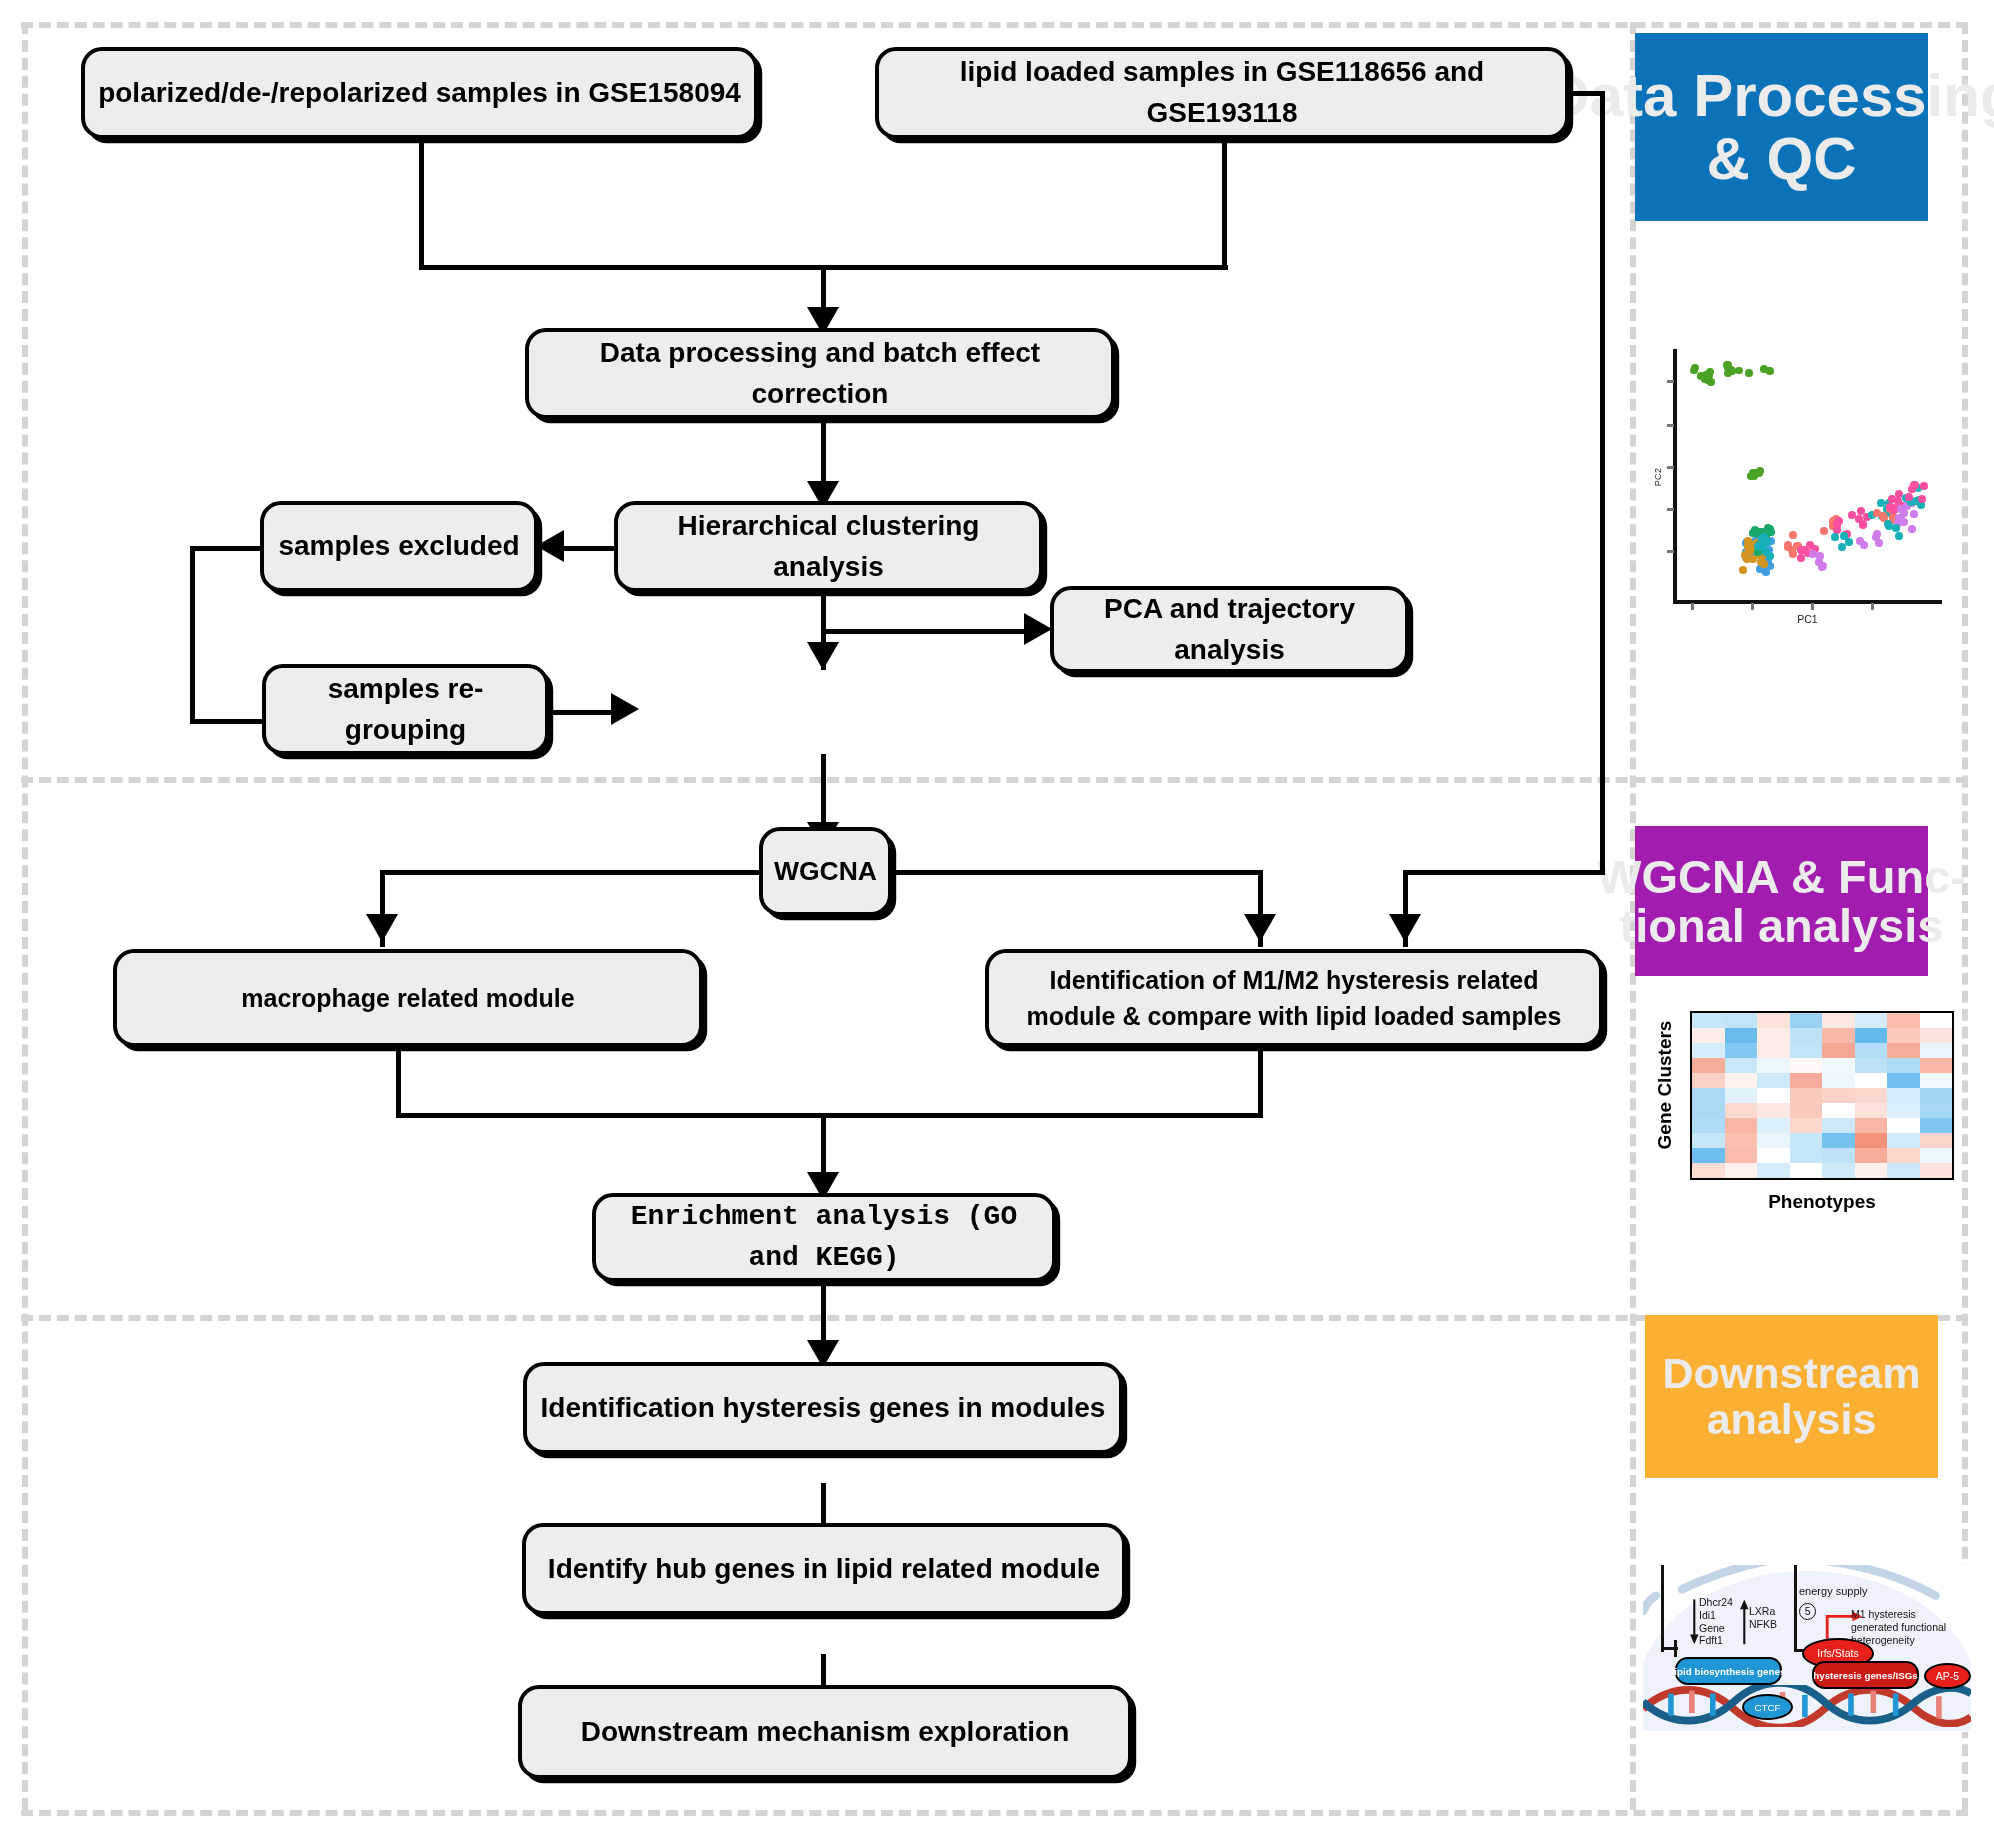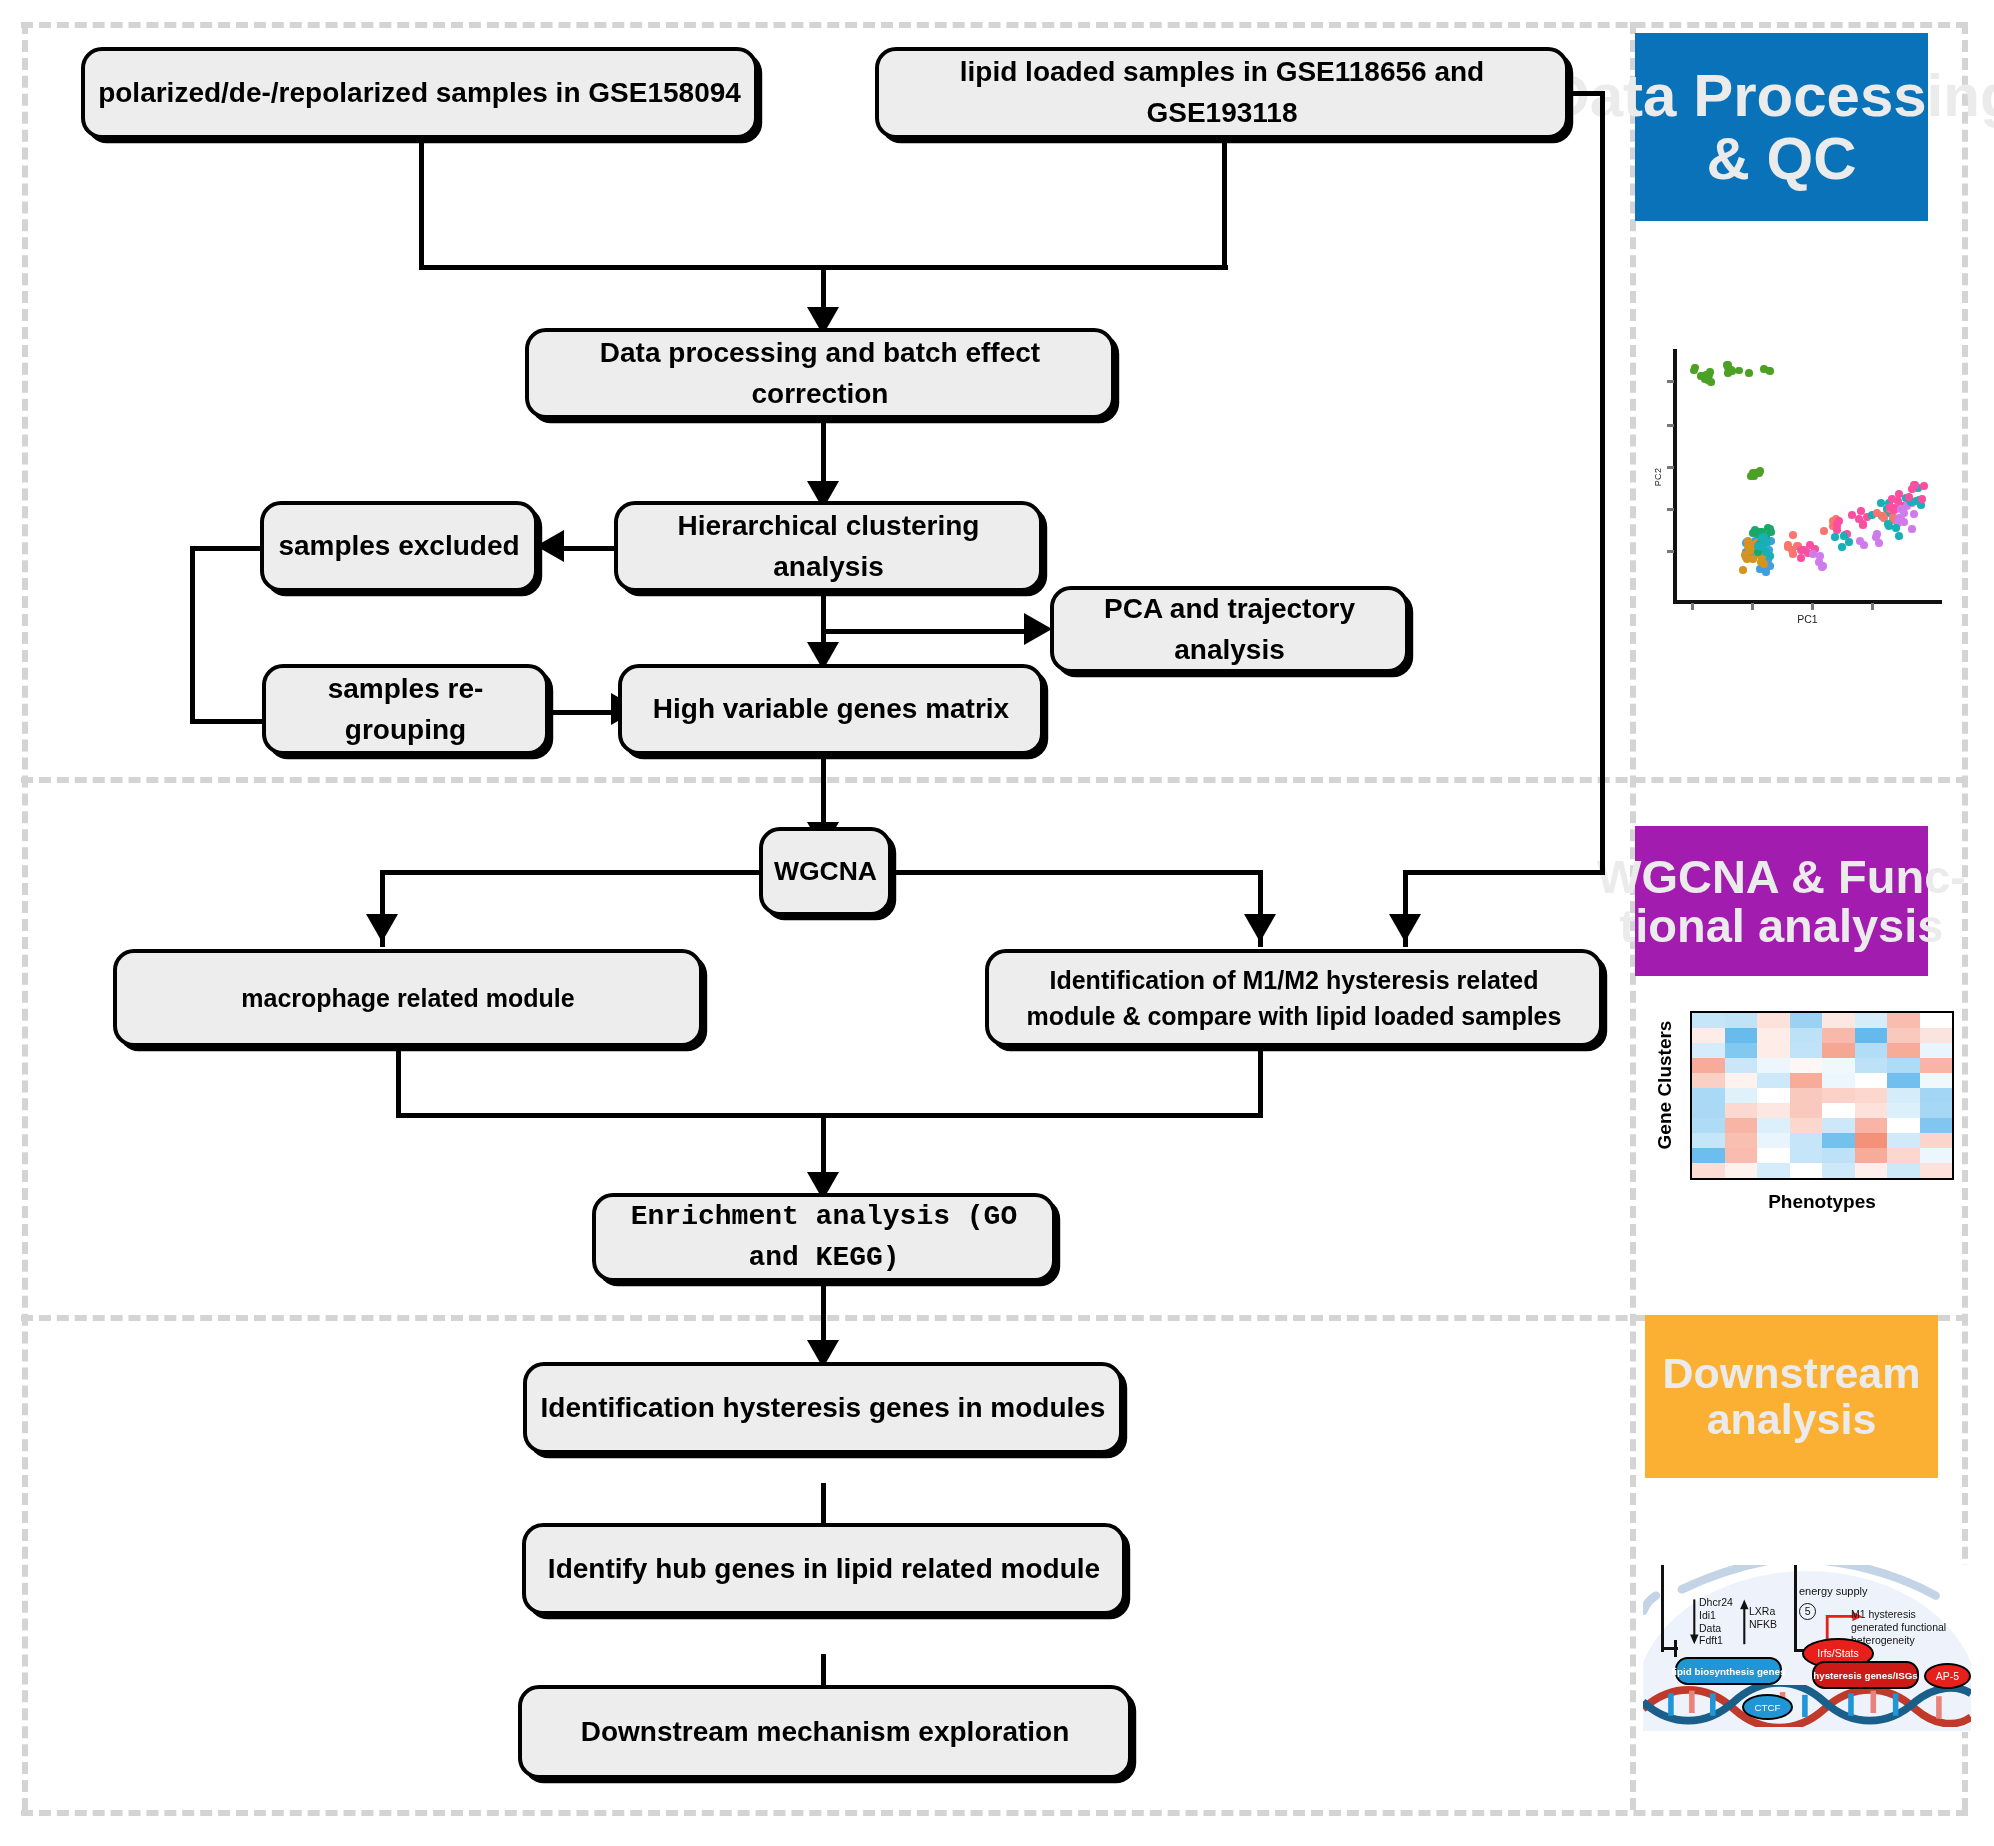--- a/index.html
+++ b/index.html
@@ -182,21 +182,20 @@
   <div class="node t40" style="left:525px;top:328px;width:590px;height:91px;">Data processing and batch effect correction</div>
 
   <div class="node t40" style="left:614px;top:501px;width:429px;height:91px;">Hierarchical clustering analysis</div>
 
   <div class="node t40" style="left:260px;top:501px;width:278px;height:91px;">samples excluded</div>
 
   <div class="node t40" style="left:262px;top:664px;width:287px;height:91px;">samples re-grouping</div>
 
   <div class="node t40" style="left:1050px;top:586px;width:359px;height:87px;">PCA and trajectory analysis</div>
 
-  <div class="node t40" style="left:618px;top:664px;width:426px;height:91px;">High variable genes matrix</div>
 
   <div class="node t38" style="left:759px;top:827px;width:133px;height:89px;">WGCNA</div>
 
   <div class="node t36" style="left:113px;top:949px;width:590px;height:98px;flex-direction:column;">
     <span>macrophage related module</span>
   </div>
 
   <div class="node t36" style="left:985px;top:949px;width:618px;height:98px;flex-direction:column;">
     <span>Identification of M1/M2 hysteresis related</span>
     <span>module &amp; compare with lipid loaded samples</span>
@@ -525,21 +524,21 @@
     <div class="mline" style="left:18px;top:82px;width:16.7px;height:2.8px;"></div>
     <div class="mline" style="left:31px;top:75px;width:2.8px;height:16.7px;"></div>
 
     <svg width="21" height="49" style="position:absolute;left:45px;top:33px;" viewBox="0 0 30 70">
       <line x1="9" y1="2" x2="9" y2="58" stroke="#111" stroke-width="3"></line>
       <polygon points="9,66 3,52 15,52" fill="#111"></polygon>
     </svg>
     <div class="txt" style="left:56px;top:31px;font-size:10.5px;line-height:1.22;font-weight:normal;">
       <div>Dhcr24</div>
       <div>Idi1</div>
-      <div>Data</div>
+      <div>Gene</div>
       <div>Fdft1</div>
     </div>
 
     <svg width="21" height="49" style="position:absolute;left:95px;top:33px;" viewBox="0 0 30 70">
       <line x1="9" y1="66" x2="9" y2="10" stroke="#111" stroke-width="3"></line>
       <polygon points="9,2 3,16 15,16" fill="#111"></polygon>
     </svg>
     <div class="txt" style="left:106px;top:40px;font-size:10.5px;line-height:1.22;font-weight:normal;">
       <div>LXRa</div>
       <div>NFKB</div>

